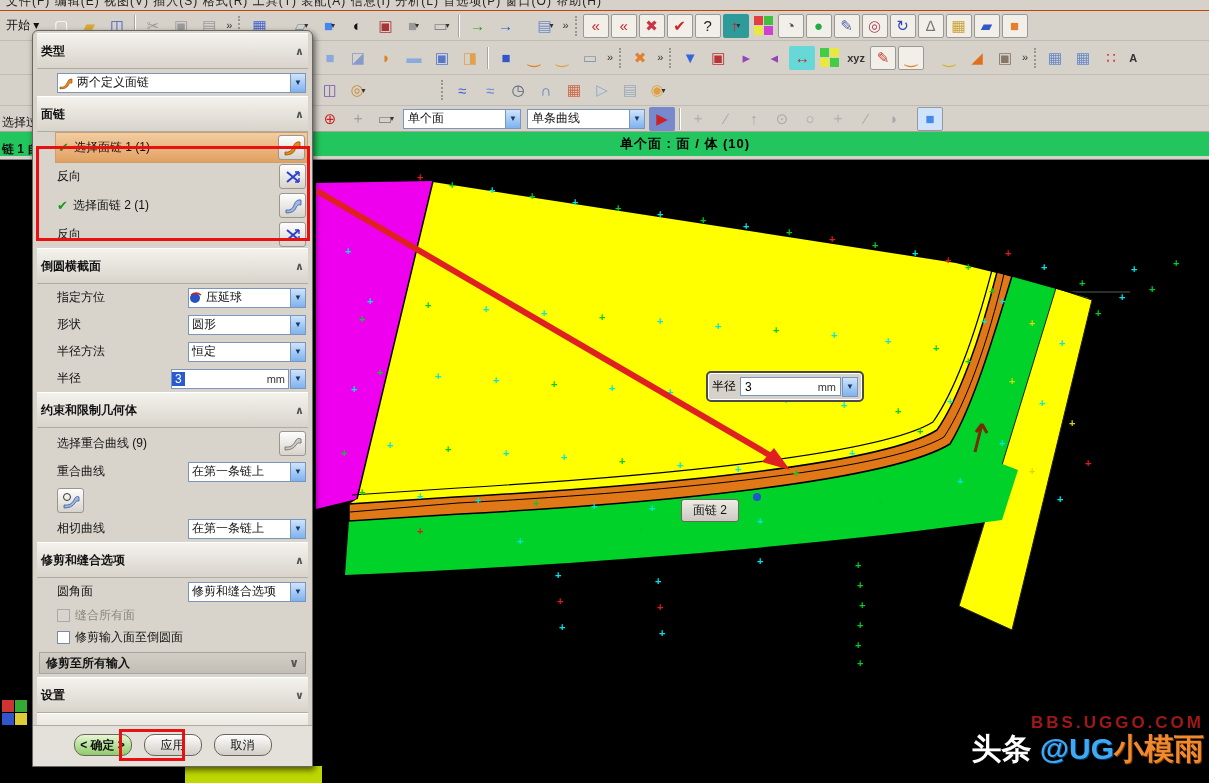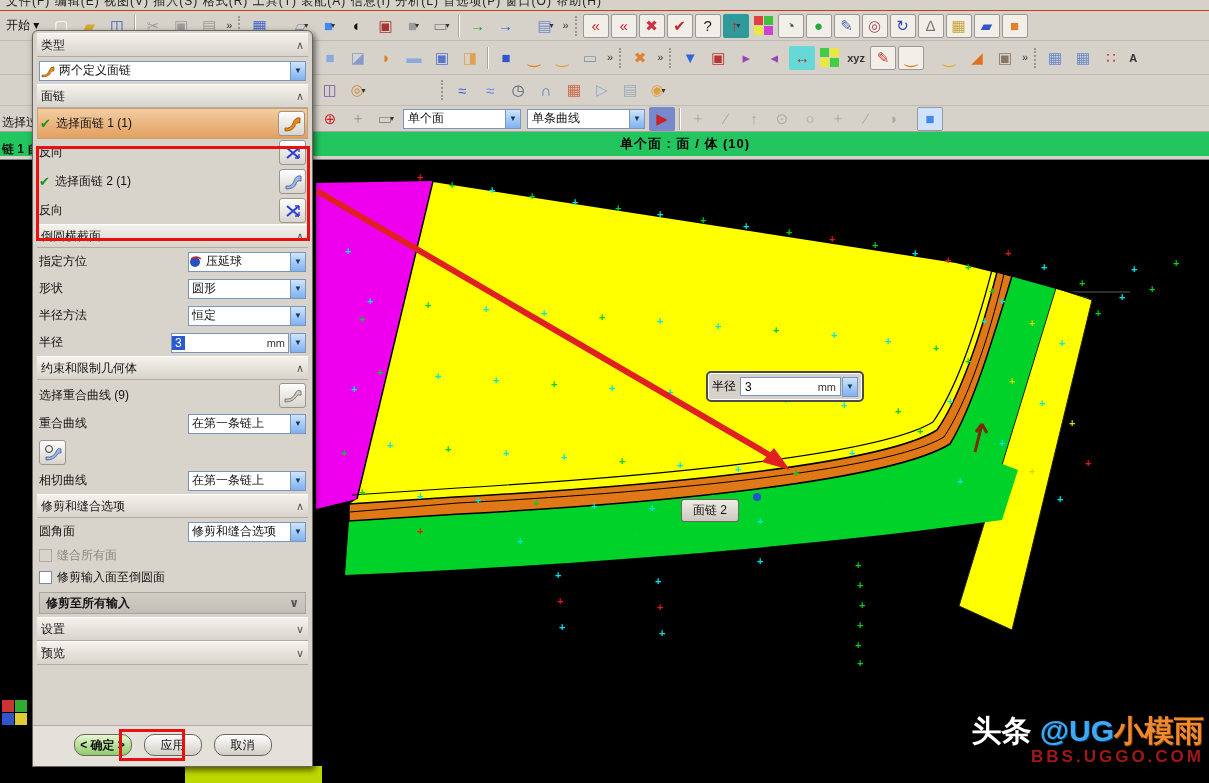--- a/index.html
+++ b/index.html
@@ -48,24 +48,24 @@
   #dlg { position:absolute; left:32px; top:30px; width:281px; height:737px; z-index:10;
     background:#d8d4cc; border:1px solid #6a665e; border-radius:6px 6px 0 0;
     box-shadow:2px 3px 6px rgba(0,0,0,.6); display:flex; flex-direction:column; font-size:12px; color:#111; }
   #dlg-title { height:24px; border-radius:5px 5px 0 0; background:linear-gradient(#777,#2a2a2a 60%,#111);
     display:flex; align-items:center; padding:0 4px 0 10px; }
   #dlg-title .t { color:#fff; font-weight:bold; font-size:13px; flex:1; }
   .cap-btn { width:20px; height:16px; margin-left:3px; border-radius:3px; border:1px solid #888;
     background:linear-gradient(#6a6a6a,#333); color:#eee; font-size:10px; display:flex; align-items:center; justify-content:center; }
   .cap-btn.close { background:linear-gradient(#f07050,#c02010); border-color:#a22; font-weight:bold; }
   #dlg-body { flex:1; padding:2px 4px; overflow:hidden; }
-  .sec-hdr { height:24px; display:flex; align-items:center; font-weight:normal;
+  .sec-hdr { height:36px; display:flex; align-items:center; font-weight:bold;
     background:linear-gradient(#f4f2ec,#d8d4cc); border-top:1px solid #fff; border-bottom:1px solid #b0aca4; padding:0 4px; }
   .sec-hdr .cv { margin-left:auto; color:#555; font-size:11px; }
-  .drow { display:flex; align-items:center; min-height:27px; padding:0 2px; }
+  .drow { display:flex; align-items:center; min-height:27px; padding:0 2px;margin-left:18px; }
   .drow .lbl { flex:1; }
   .dd { display:flex; align-items:center; height:20px; background:#fff; border:1px solid #7a96be; }
   .dd .dtxt { flex:1; padding:0 3px; white-space:nowrap; overflow:hidden; font-size:12px; }
   .dd-full { width:100%; }
   .dd-right { width:118px; }
   .ibtn { width:27px; height:25px; border:1px solid #9a968e; border-radius:3px;
     background:linear-gradient(#fefefe,#d8d4cc); display:flex; align-items:center; justify-content:center; }
   .check { color:#14991d; font-weight:bold; margin-right:5px; font-size:13px; }
   .sel-row { background:linear-gradient(#f2cda2,#e3a061); border:1px solid #c8residual; border:1px solid #caa070; }
   .cb { width:13px; height:13px; background:#fff; border:1px solid #7a8aa0; display:inline-block; margin-right:5px; }
@@ -573,16 +573,16 @@
   <div id="chain-label">面链 2</div>
 
   <svg id="annsvg" width="1209" height="783">
     <line x1="317" y1="191" x2="778" y2="460" stroke="#e02020" stroke-width="6"></line>
     <polygon points="790,470 762,462 774,448" fill="#e02020"></polygon>
   </svg>
   <div class="redbox" id="redbox-chains"></div>
   <div class="redbox" id="redbox-ok"></div>
 
   <div id="watermark">
+    <div id="wm2">BBS.UGGO.COM</div>
     <div id="wm1"><span class="w">头条 </span><span class="b">@UG</span><span class="o">小模雨</span></div>
-    <div id="wm2">BBS.UGGO.COM</div>
   </div>
 </div>
 
 </body></html>

